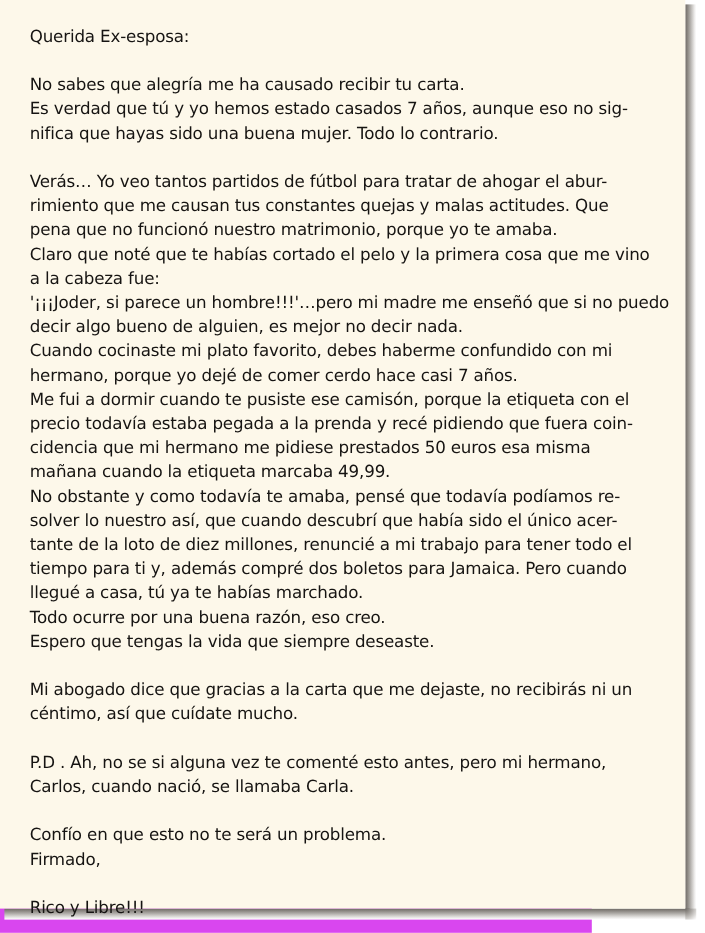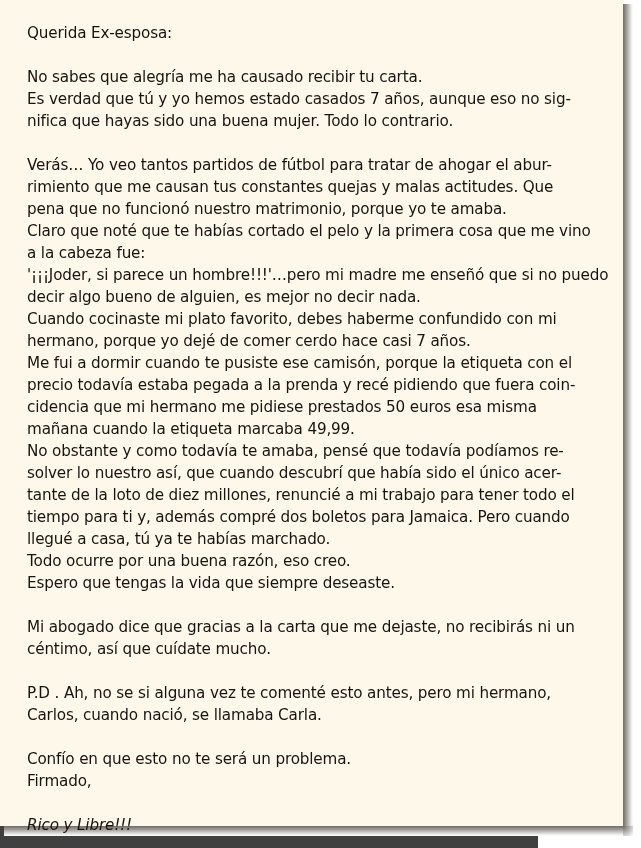--- a/index.html
+++ b/index.html
@@ -11,21 +11,21 @@
     width: 641px;
     height: 848px;
     overflow: hidden;
     font-family: "DejaVu Sans", sans-serif;
   }
 
   .page-wrap {
     position: relative;
     width: 538px;
     height: 848px;
-    background: #404040;
+    background: #d946ef;
   }
 
   
   .paper {
     position: absolute;
     left: 0;
     top: 0;
     width: 623px;
     height: 826px;
     background: #fdf8ea;
@@ -88,21 +88,20 @@
     line-height: 22px;
     letter-spacing: -0.15px;
     white-space: pre-wrap;
   }
 
   .para {
     margin: 0 0 22px 0;
   }
   .para:last-child {
     margin-bottom: 0;
-    font-style: italic;
   }
   .line {
     display: block;
     white-space: pre;
   }
 </style>
 </head>
 <body>
 
 <div class="page-wrap">

